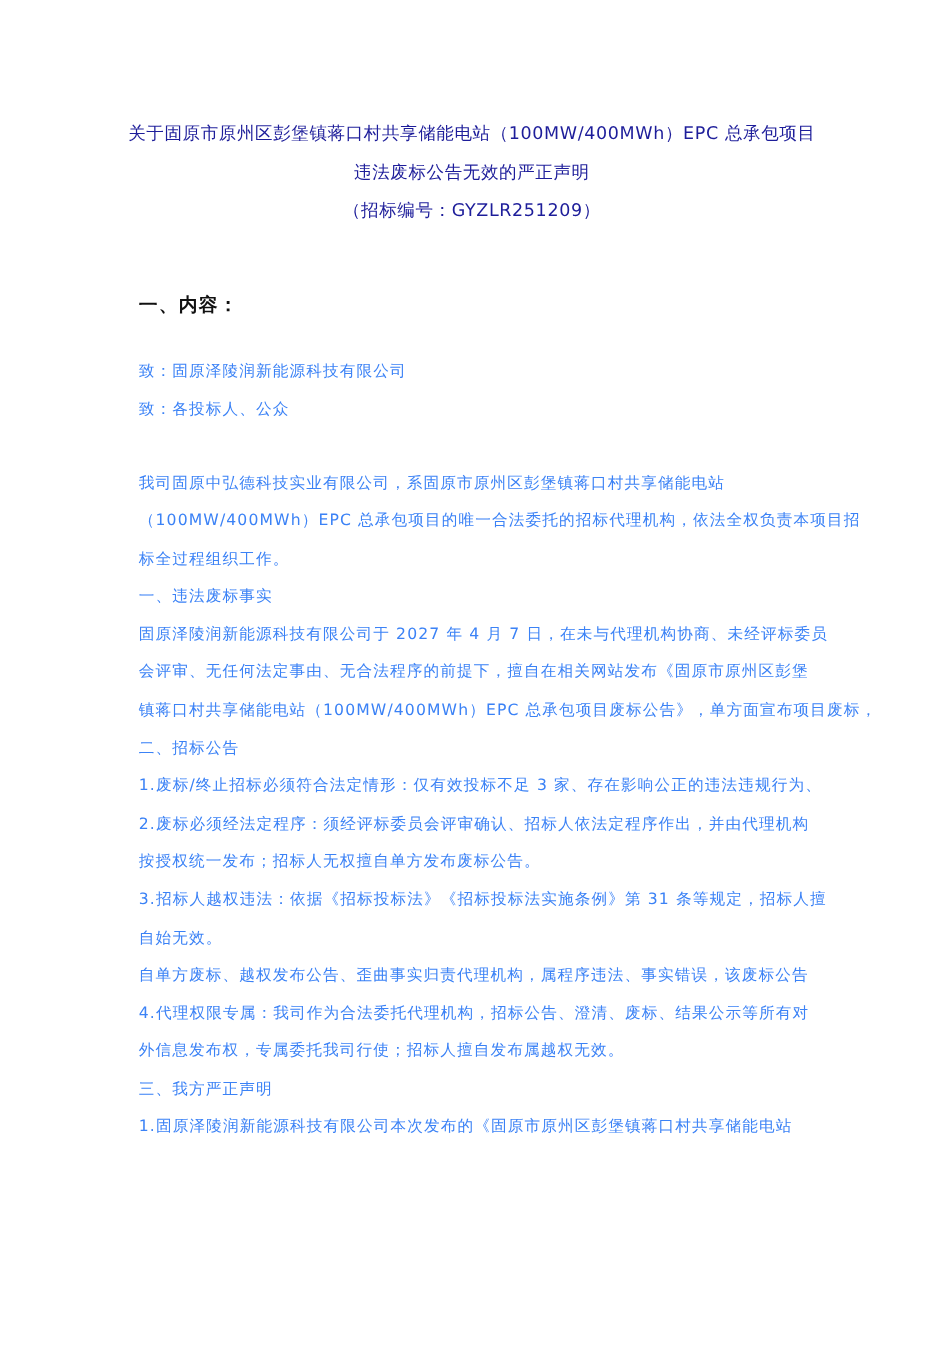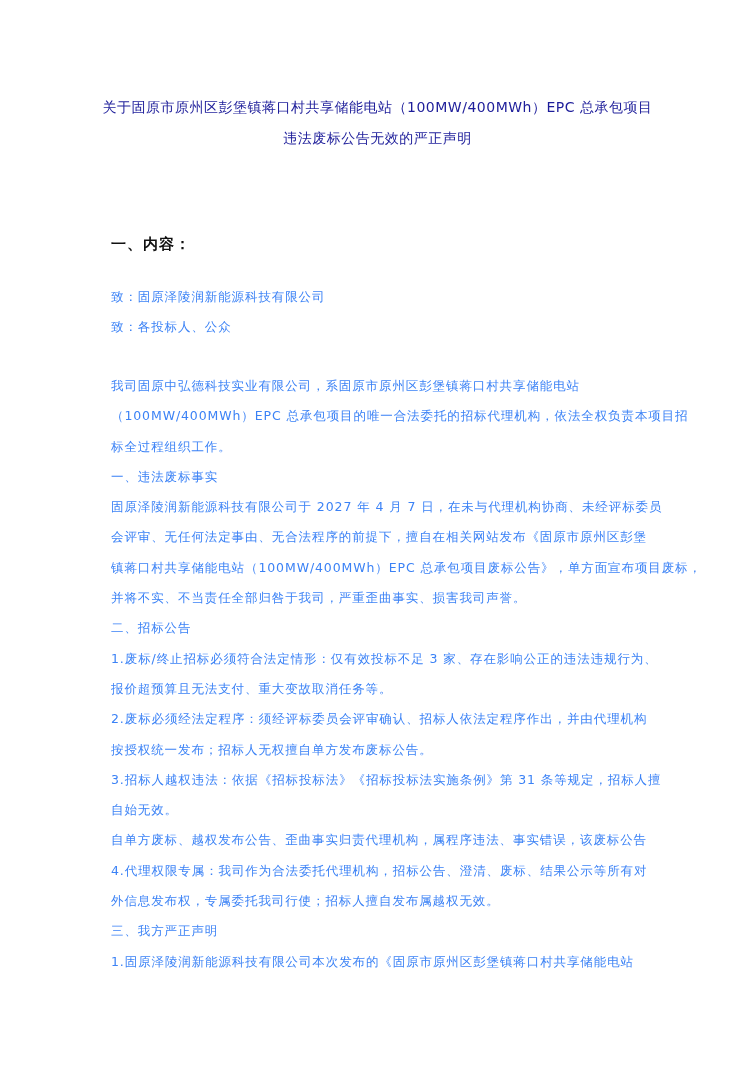--- a/index.html
+++ b/index.html
@@ -62,41 +62,40 @@
   .block-main { top: 371px; }
 </style>
 </head>
 <body>
 
 <div class="page">
 
   <div class="title-block">
     <div class="title-line">关于固原市原州区彭堡镇蒋口村共享储能电站（100MW/400MWh）EPC 总承包项目</div>
     <div class="title-line">违法废标公告无效的严正声明</div>
+    <div class="title-line">（招标编号：GYZLR251209）</div>
   </div>
 
   <div class="section-head">一、内容：</div>
 
   <div class="body-text block-to">
     <div class="line">致：固原泽陵润新能源科技有限公司</div>
     <div class="line">致：各投标人、公众</div>
   </div>
 
   <div class="body-text block-main">
     <div class="line">我司固原中弘德科技实业有限公司，系固原市原州区彭堡镇蒋口村共享储能电站</div>
     <div class="line">（100MW/400MWh）EPC 总承包项目的唯一合法委托的招标代理机构，依法全权负责本项目招</div>
     <div class="line">标全过程组织工作。</div>
     <div class="line">一、违法废标事实</div>
     <div class="line">固原泽陵润新能源科技有限公司于 2027 年 4 月 7 日，在未与代理机构协商、未经评标委员</div>
     <div class="line">会评审、无任何法定事由、无合法程序的前提下，擅自在相关网站发布《固原市原州区彭堡</div>
     <div class="line">镇蒋口村共享储能电站（100MW/400MWh）EPC 总承包项目废标公告》，单方面宣布项目废标，</div>
-    <div class="line">并将不实、不当责任全部归咎于我司，严重歪曲事实、损害我司声誉。</div>
     <div class="line">二、招标公告</div>
     <div class="line">1.废标/终止招标必须符合法定情形：仅有效投标不足 3 家、存在影响公正的违法违规行为、</div>
-    <div class="line">报价超预算且无法支付、重大变故取消任务等。</div>
     <div class="line">2.废标必须经法定程序：须经评标委员会评审确认、招标人依法定程序作出，并由代理机构</div>
     <div class="line">按授权统一发布；招标人无权擅自单方发布废标公告。</div>
     <div class="line">3.招标人越权违法：依据《招标投标法》《招标投标法实施条例》第 31 条等规定，招标人擅</div>
     <div class="line">自始无效。</div>
     <div class="line">自单方废标、越权发布公告、歪曲事实归责代理机构，属程序违法、事实错误，该废标公告</div>
     <div class="line">4.代理权限专属：我司作为合法委托代理机构，招标公告、澄清、废标、结果公示等所有对</div>
     <div class="line">外信息发布权，专属委托我司行使；招标人擅自发布属越权无效。</div>
     <div class="line">三、我方严正声明</div>
     <div class="line">1.固原泽陵润新能源科技有限公司本次发布的《固原市原州区彭堡镇蒋口村共享储能电站</div>
   </div>

